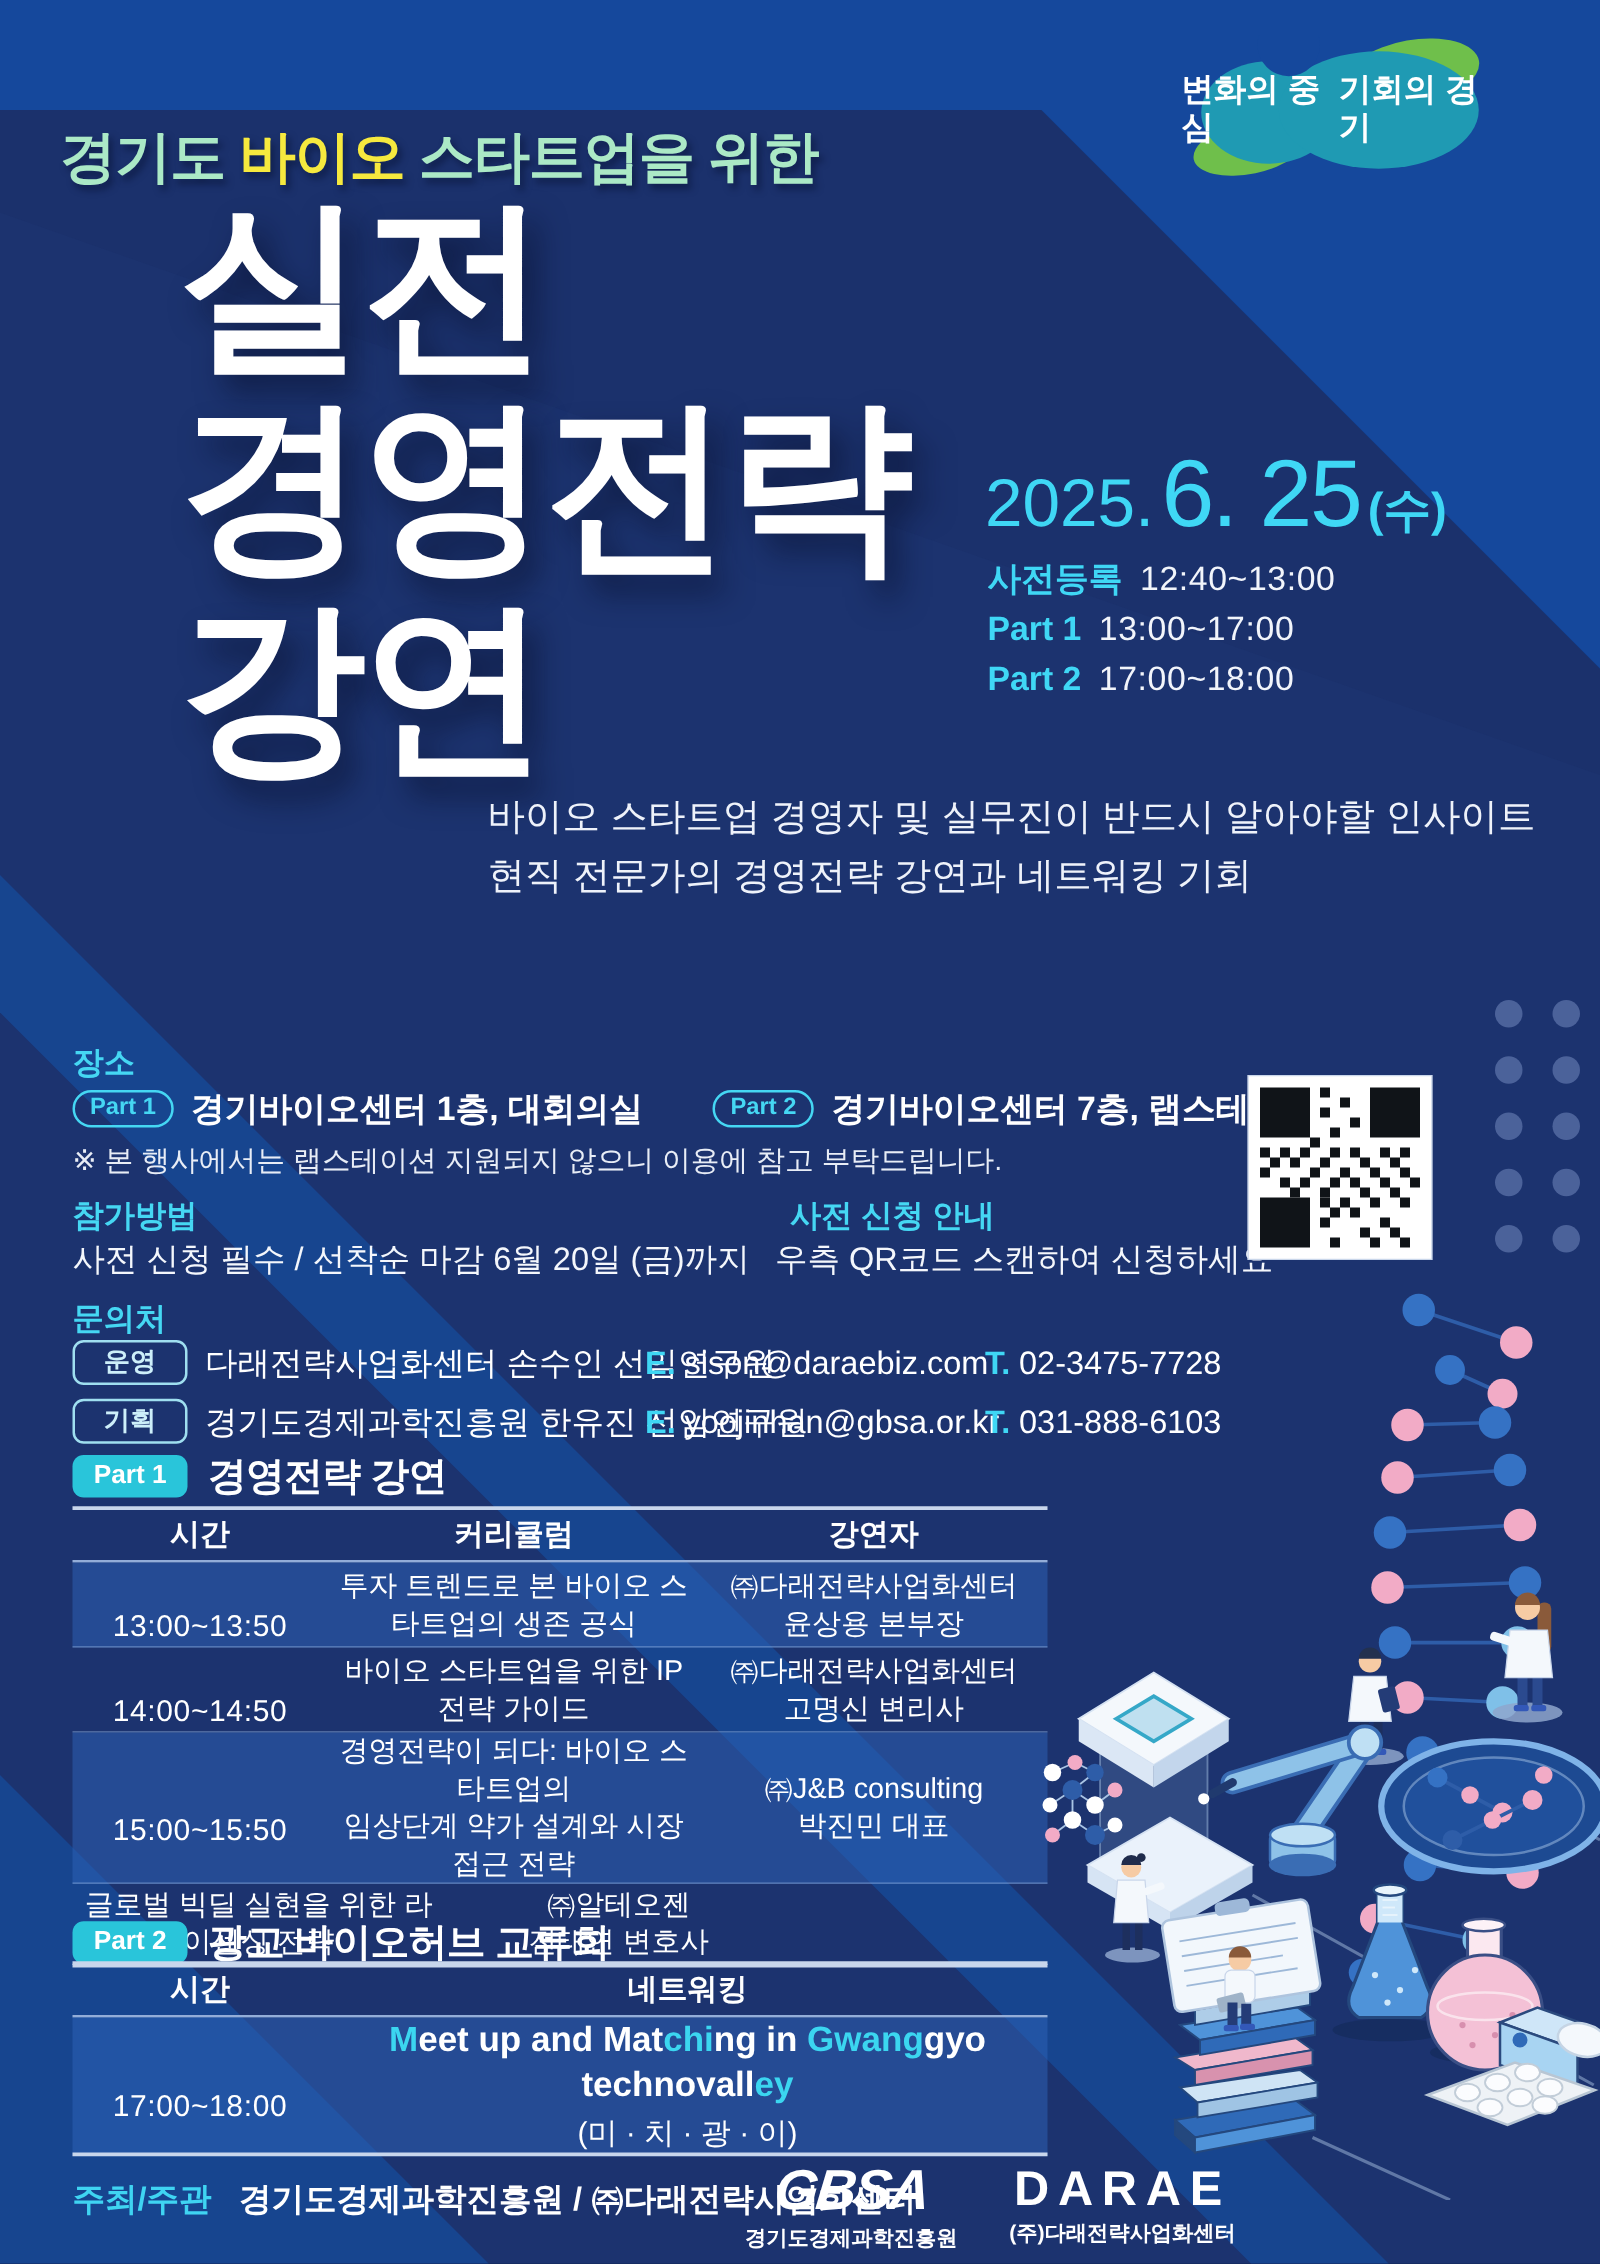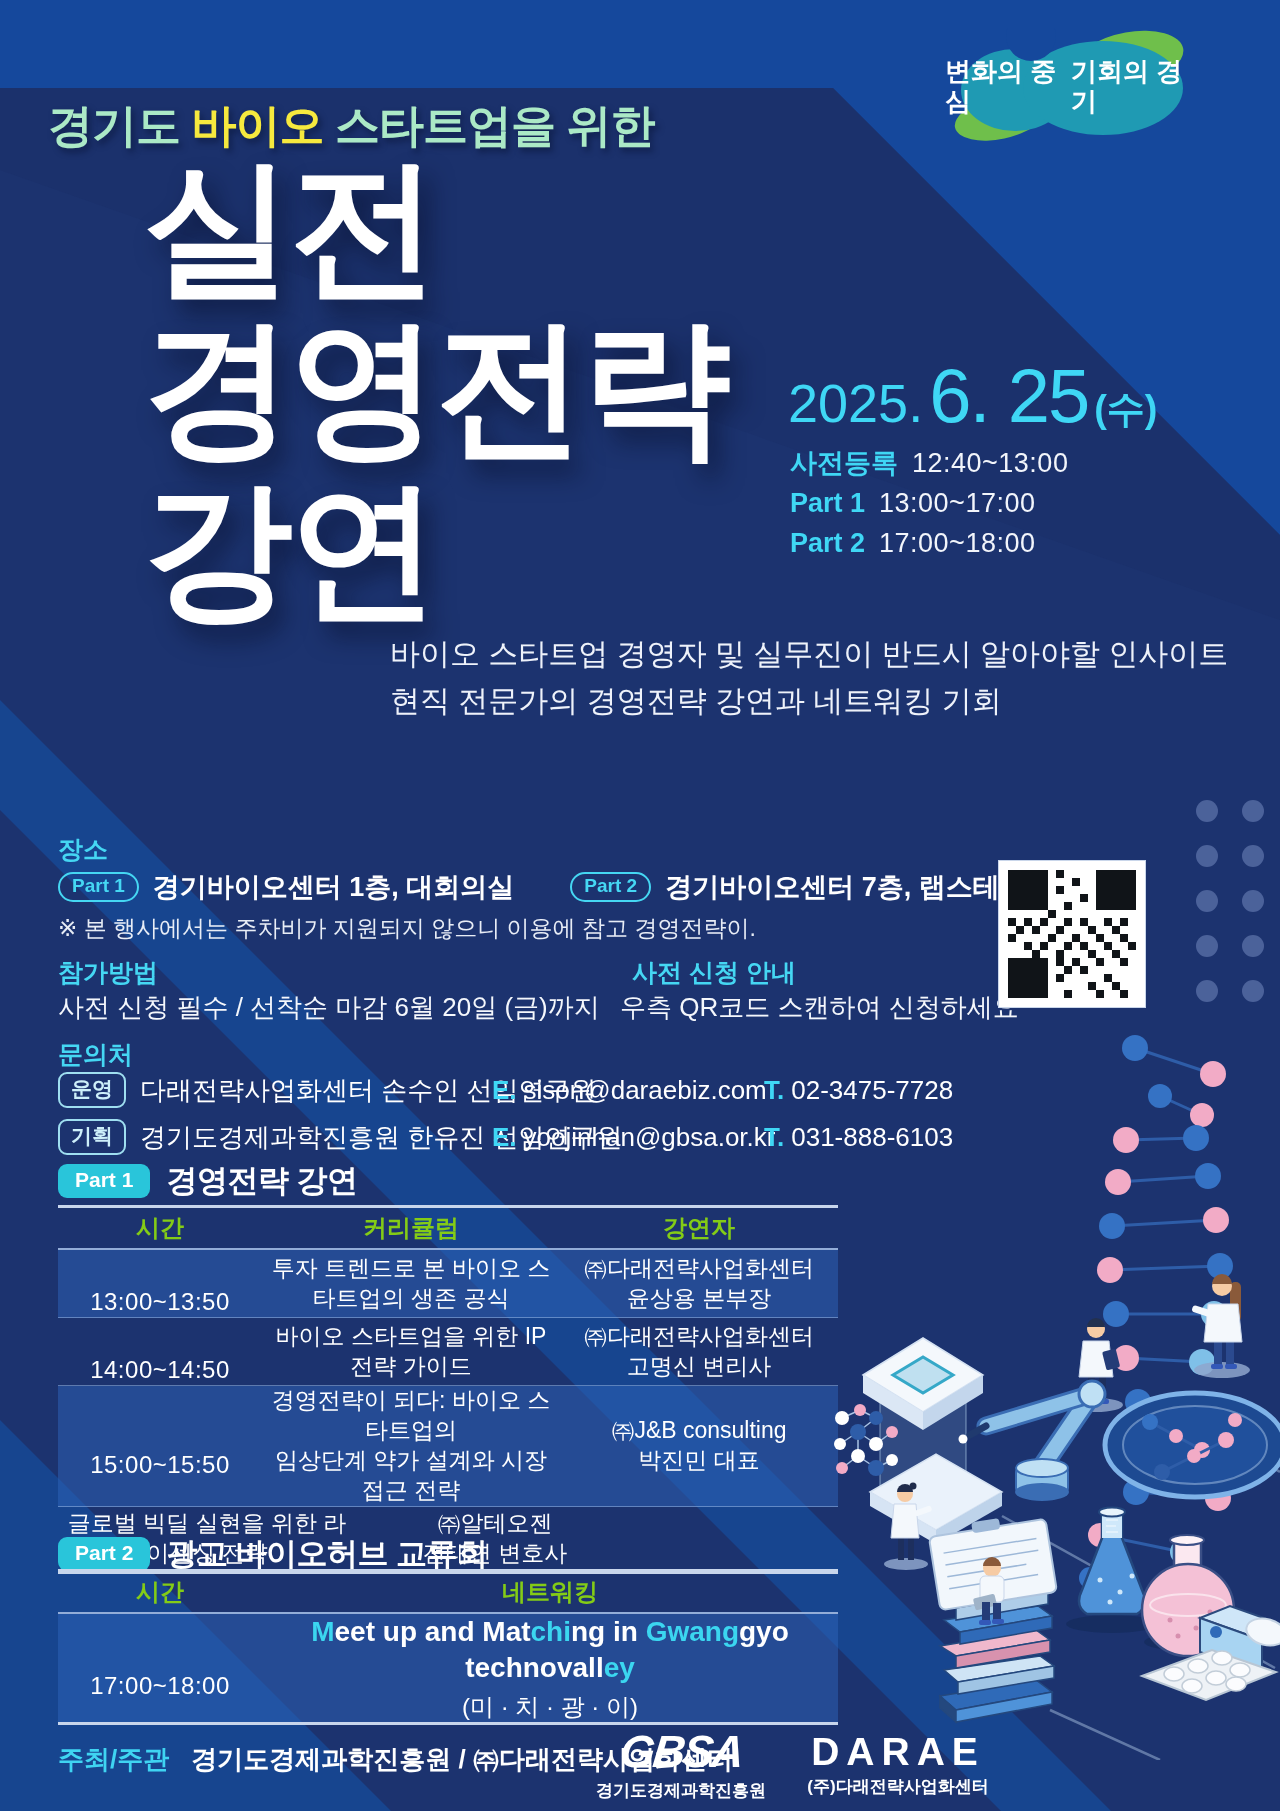--- a/index.html
+++ b/index.html
@@ -48,38 +48,38 @@
 
   .apply-h{left:58px;top:956px;}
   .apply-t{left:58px;top:990px;}
   .prereg-h{left:632px;top:956px;}
   .prereg-t{left:620px;top:990px;}
 
   .contact-h{left:58px;top:1038px;}
   .contact-row{left:58px;display:flex;align-items:center;white-space:nowrap;}
   .cr1{top:1072px;} .cr2{top:1119px;}
   .tag-outline{border:2px solid #9fdff0;border-radius:9px;color:#cdeffa;font-size:21px;font-weight:700;
-               padding:1px 11px 3px;margin-right:14px;}
+               padding:1px 23px 3px;margin-right:14px;}
   .c-name{font-size:26px;font-weight:500;width:352px;}
   .c-em,.c-tel{font-size:26px;font-weight:500;}
   .c-em{width:272px;}
   .pfx{color:#3fd7f5;font-weight:700;margin-right:7px;}
 
   
   .part-head{display:flex;align-items:center;}
   .ph1{left:58px;top:1160px;} .ph2{left:58px;top:1533px;}
   .part-fill{background:#29c5da;border-radius:9px;color:#fff;font-size:21px;font-weight:800;
              padding:4px 17px 6px;margin-right:16px;}
   .part-title{font-size:31px;font-weight:800;letter-spacing:-0.5px;}
 
   
   .tbl{left:58px;width:780px;border-top:3px solid #c8d6ec;}
   .tb1{top:1205px;} .tb2{top:1569px;}
   .trow{display:flex;align-items:stretch;border-bottom:1px solid rgba(150,180,225,.55);}
-  .thead{border-bottom:2px solid #93add8;color:#84cc16;font-weight:600;}
+  .thead{border-bottom:2px solid #93add8;color:#ffffff;font-weight:600;}
   .thead .cell{font-size:24px;min-height:40px;}
   .cell{display:flex;align-items:center;justify-content:center;text-align:center;
         font-size:23px;line-height:1.3;white-space:pre-line;}
   .c1{width:204px;} .c2{width:298px;} .c3{width:278px;} .cnet{width:576px;flex-direction:column;justify-content:center;}
   .timec{font-size:24px;letter-spacing:0.5px;margin-top:36px;}
   .r-light{background:rgba(45,100,185,.5);}
   .r1{min-height:64px;} .r2{min-height:62px;} .r3{min-height:68px;} .r4{min-height:64px;}
   .rlast{border-bottom:3px solid #c8d6ec;}
   .net-row{min-height:72px;}
   .net-l1{font-size:28px;font-weight:600;}
@@ -155,21 +155,21 @@
     <div>현직 전문가의 경영전략 강연과 네트워킹 기회</div>
   </div>
 
   <div class="abs sec-h place-h">장소</div>
   <div class="abs place-row">
     <span class="part-outline">Part 1</span>
     <span class="place-txt">경기바이오센터 1층, 대회의실</span>
     <span class="part-outline">Part 2</span>
     <span class="place-txt">경기바이오센터 7층, 랩스테이션</span>
   </div>
-  <div class="abs place-note">※ 본 행사에서는 주차비가 지원되지 않으니 이용에 참고 경영전략이.</div>
+  <div class="abs place-note">※ 본 행사에서는 랩스테이션 지원되지 않으니 이용에 참고 부탁드립니다.</div>
 
   <div class="abs sec-h apply-h">참가방법</div>
   <div class="abs body-t apply-t">사전 신청 필수 / 선착순 마감 6월 20일 (금)까지</div>
   <div class="abs sec-h prereg-h">사전 신청 안내</div>
   <div class="abs body-t prereg-t">우측 QR코드 스캔하여 신청하세요</div>
 
   <svg class="abs qr" width="148" height="148" viewBox="0 0 148 148">
     <rect x="0" y="0" width="148" height="148" fill="#ffffff" stroke="#c9d6ea" stroke-width="2"></rect>
     <g fill="#101418">
       <rect x="10" y="10" width="40" height="40"></rect>

